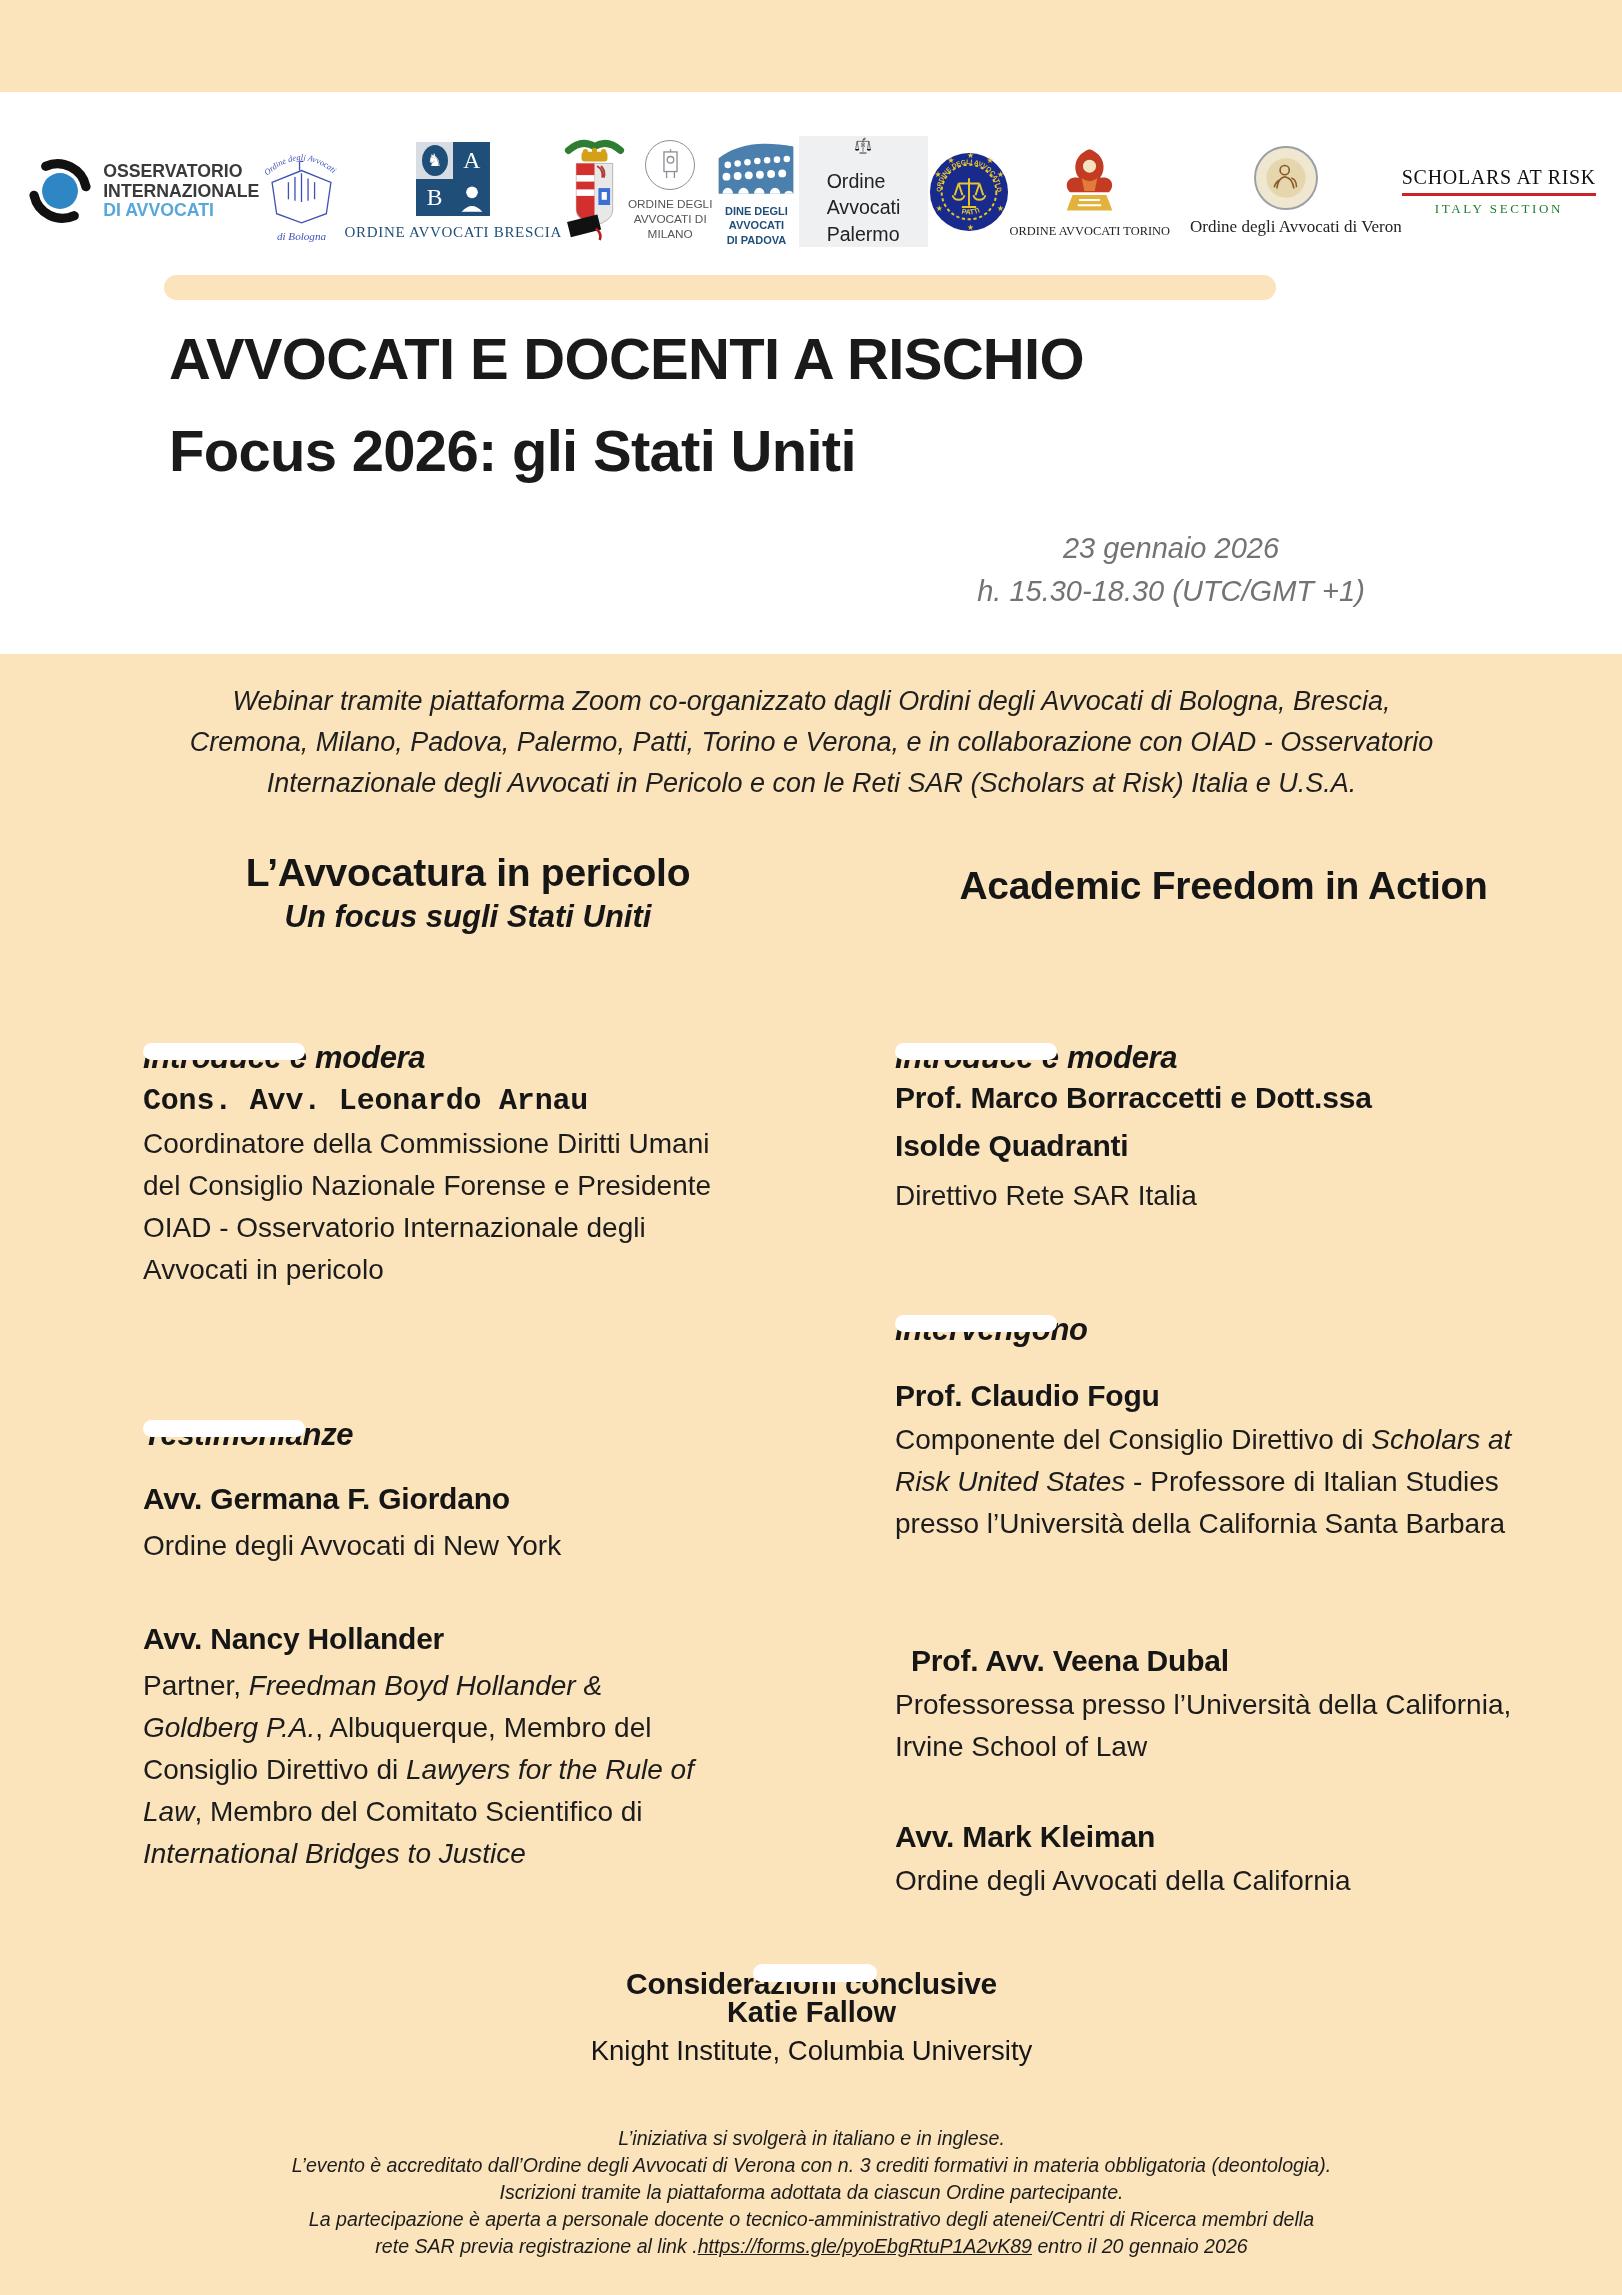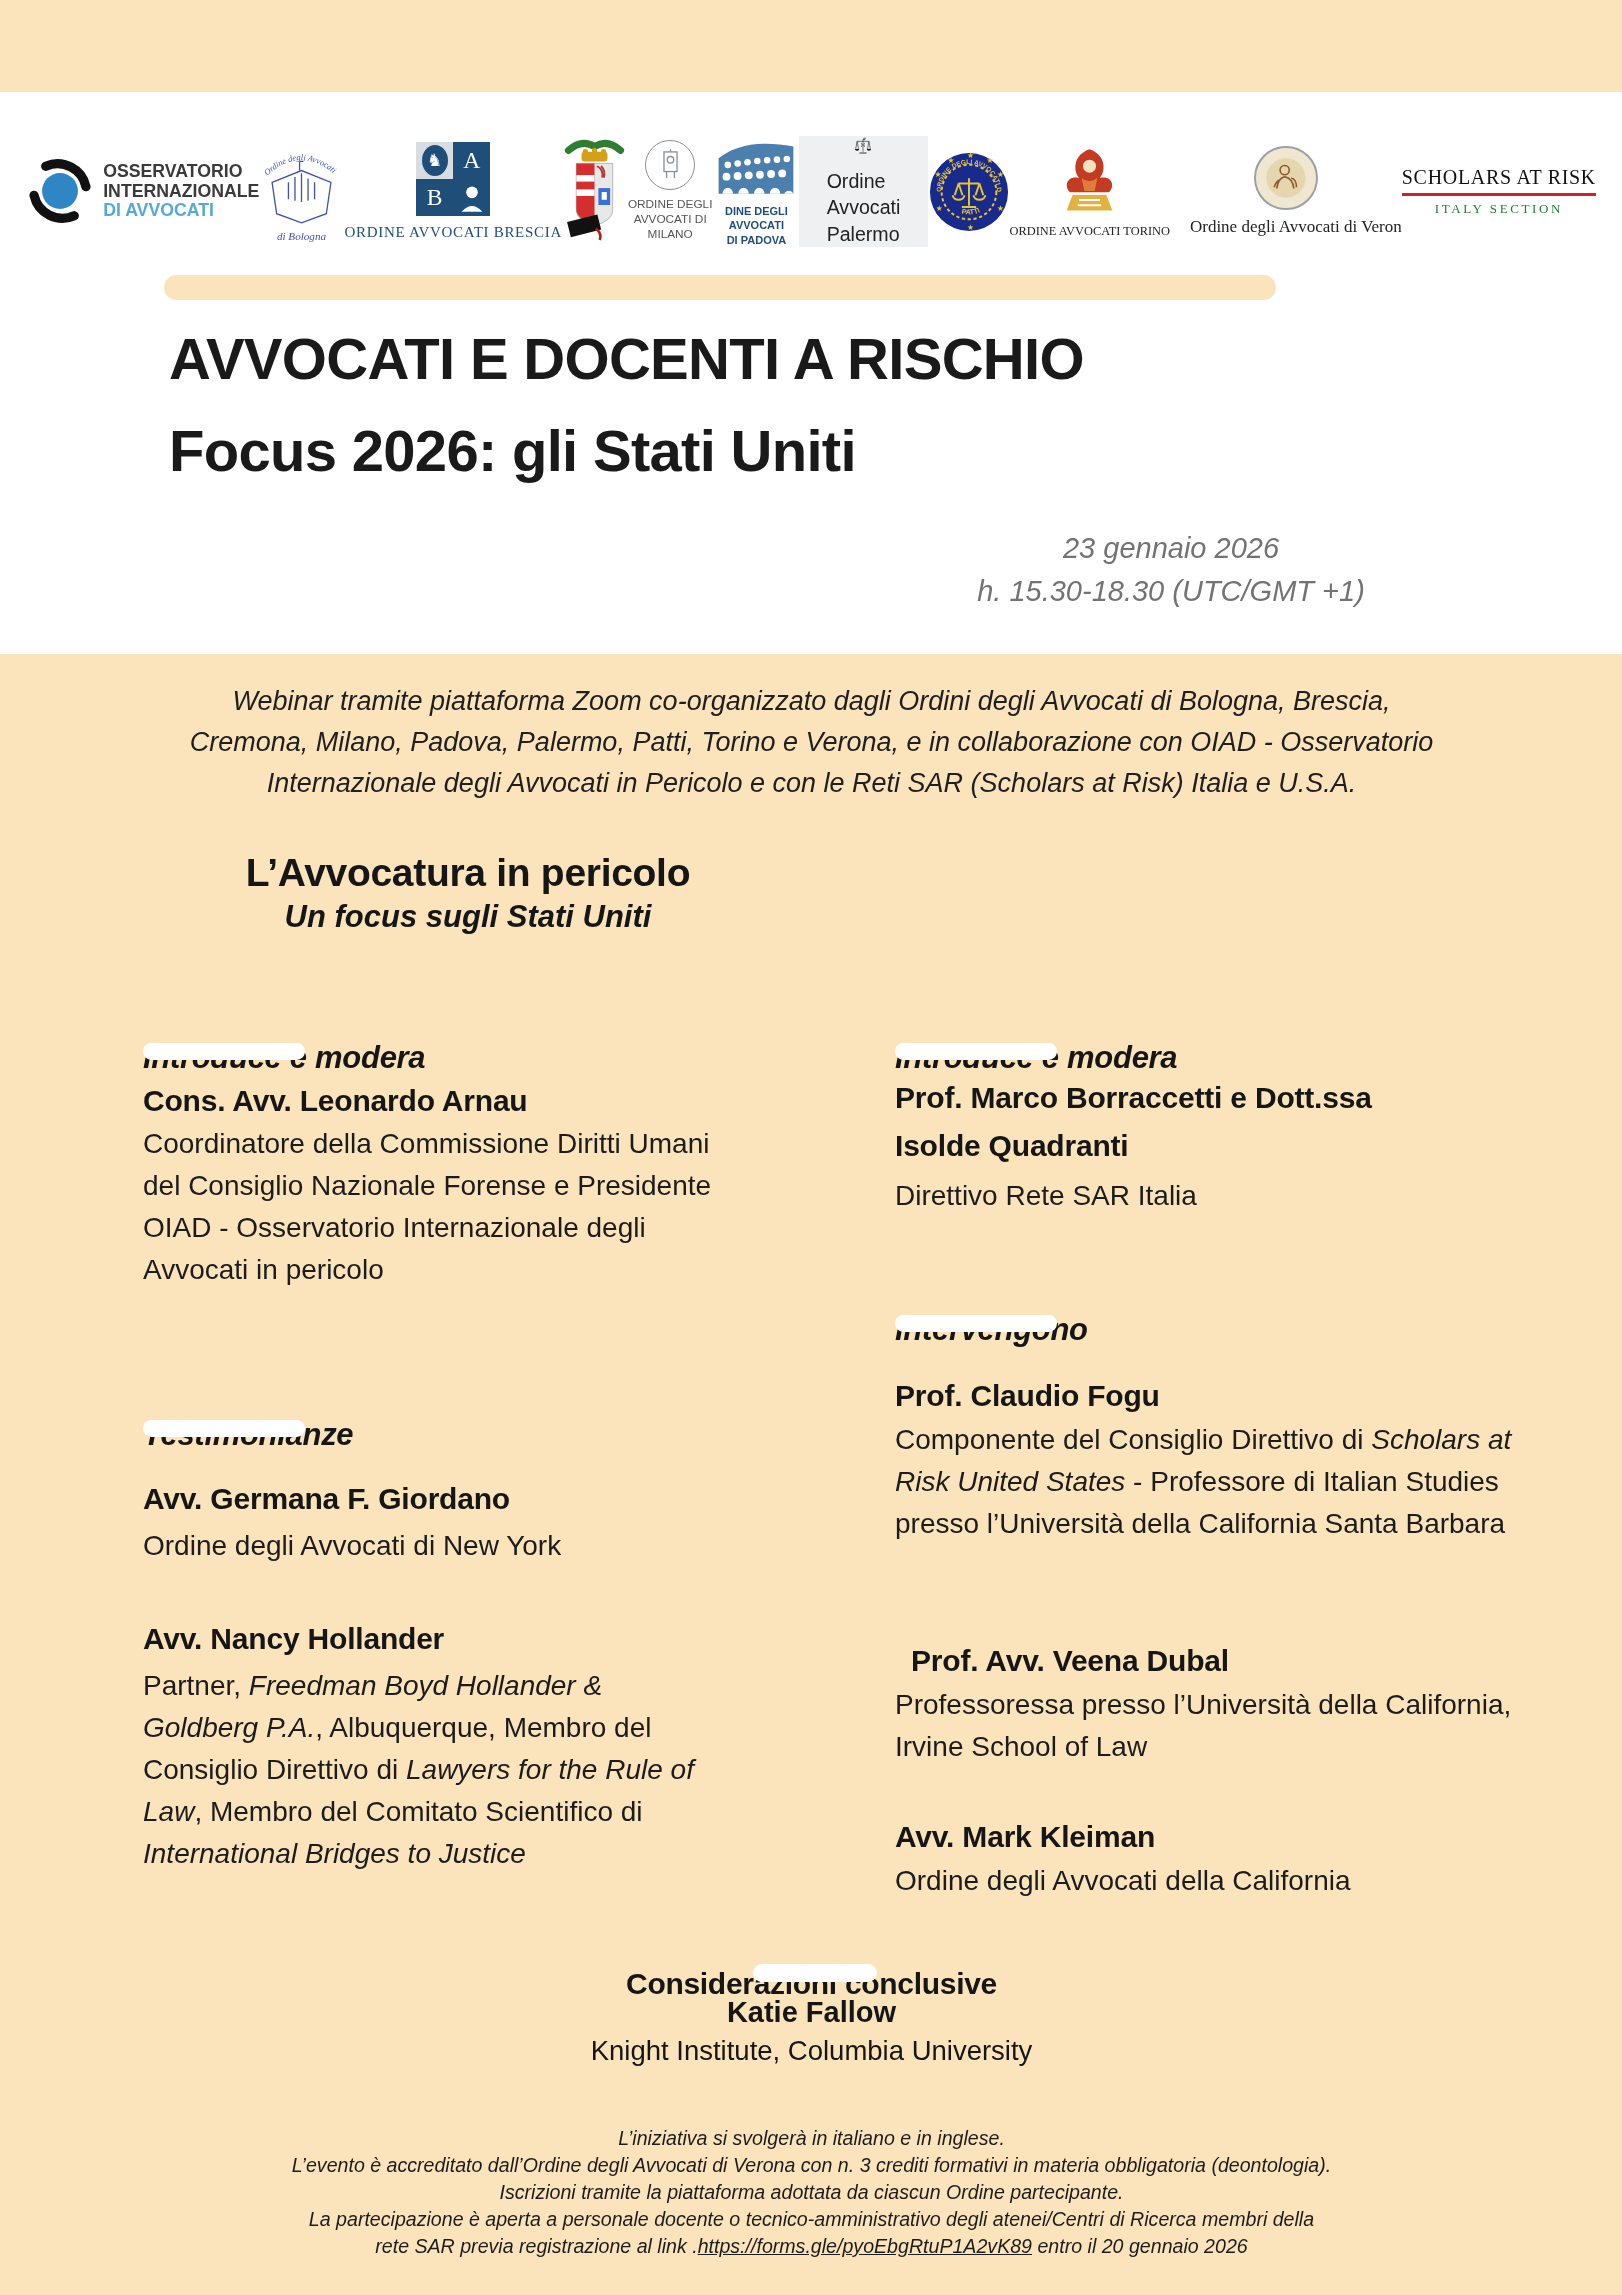--- a/index.html
+++ b/index.html
@@ -274,32 +274,33 @@
     <div>Cremona, Milano, Padova, Palermo, Patti, Torino e Verona, e in collaborazione con OIAD - Osservatorio</div>
     <div>Internazionale degli Avvocati in Pericolo e con le Reti SAR (Scholars at Risk) Italia e U.S.A.</div>
   </div>
 
   <div class="abs col-heading" style="left:141px;top:851px;width:654px;">L’Avvocatura in pericolo</div>
   <div class="abs col-subheading" style="left:141px;top:899px;width:654px;">Un focus sugli Stati Uniti</div>
 
   <div class="abs sec-label" style="left:143px;top:996px;">Introduce e modera</div>
   <div class="abs bar" style="left:143px;top:1043px;width:162px;"></div>
 
-  <div class="abs person-name" style="left:143px;top:1077px;">Cons. Avv. Leonardo Arnau</div>
+  <div class="abs person-name" style="left:143px;top:1077px;font-family:Liberation Mono, monospace;">Cons. Avv. Leonardo Arnau</div>
   <div class="abs person-desc" style="left:143px;top:1123px;width:576px;">Coordinatore della Commissione Diritti Umani del Consiglio Nazionale Forense e Presidente OIAD - Osservatorio Internazionale degli Avvocati in pericolo</div>
 
   <div class="abs sec-label" style="left:143px;top:1373px;">Testimonianze</div>
   <div class="abs bar" style="left:143px;top:1420px;width:162px;"></div>
 
   <div class="abs person-name" style="left:143px;top:1475px;">Avv. Germana F. Giordano</div>
   <div class="abs person-desc" style="left:143px;top:1525px;width:576px;">Ordine degli Avvocati di New York</div>
 
   <div class="abs person-name" style="left:143px;top:1615px;">Avv. Nancy Hollander</div>
   <div class="abs person-desc" style="left:143px;top:1665px;width:576px;"><span>Partner, </span><span style="font-style: italic;">Freedman Boyd Hollander &amp; Goldberg P.A.</span><span>, Albuquerque, Membro del Consiglio Direttivo di </span><span style="font-style: italic;">Lawyers for the Rule of Law</span><span>, Membro del Comitato Scientifico di </span><span style="font-style: italic;">International Bridges to Justice</span></div>
 
+  <div class="abs col-heading" style="left:893px;top:864px;width:661px;">Academic Freedom in Action</div>
 
   <div class="abs sec-label" style="left:895px;top:996px;">Introduce e modera</div>
   <div class="abs bar" style="left:895px;top:1043px;width:162px;"></div>
 
   <div class="abs person-name" style="left:895px;top:1074px;">
     <div>Prof. Marco Borraccetti e Dott.ssa</div>
     <div>Isolde Quadranti</div>
   </div>
   <div class="abs person-desc" style="left:895px;top:1175px;width:661px;">Direttivo Rete SAR Italia</div>
 

